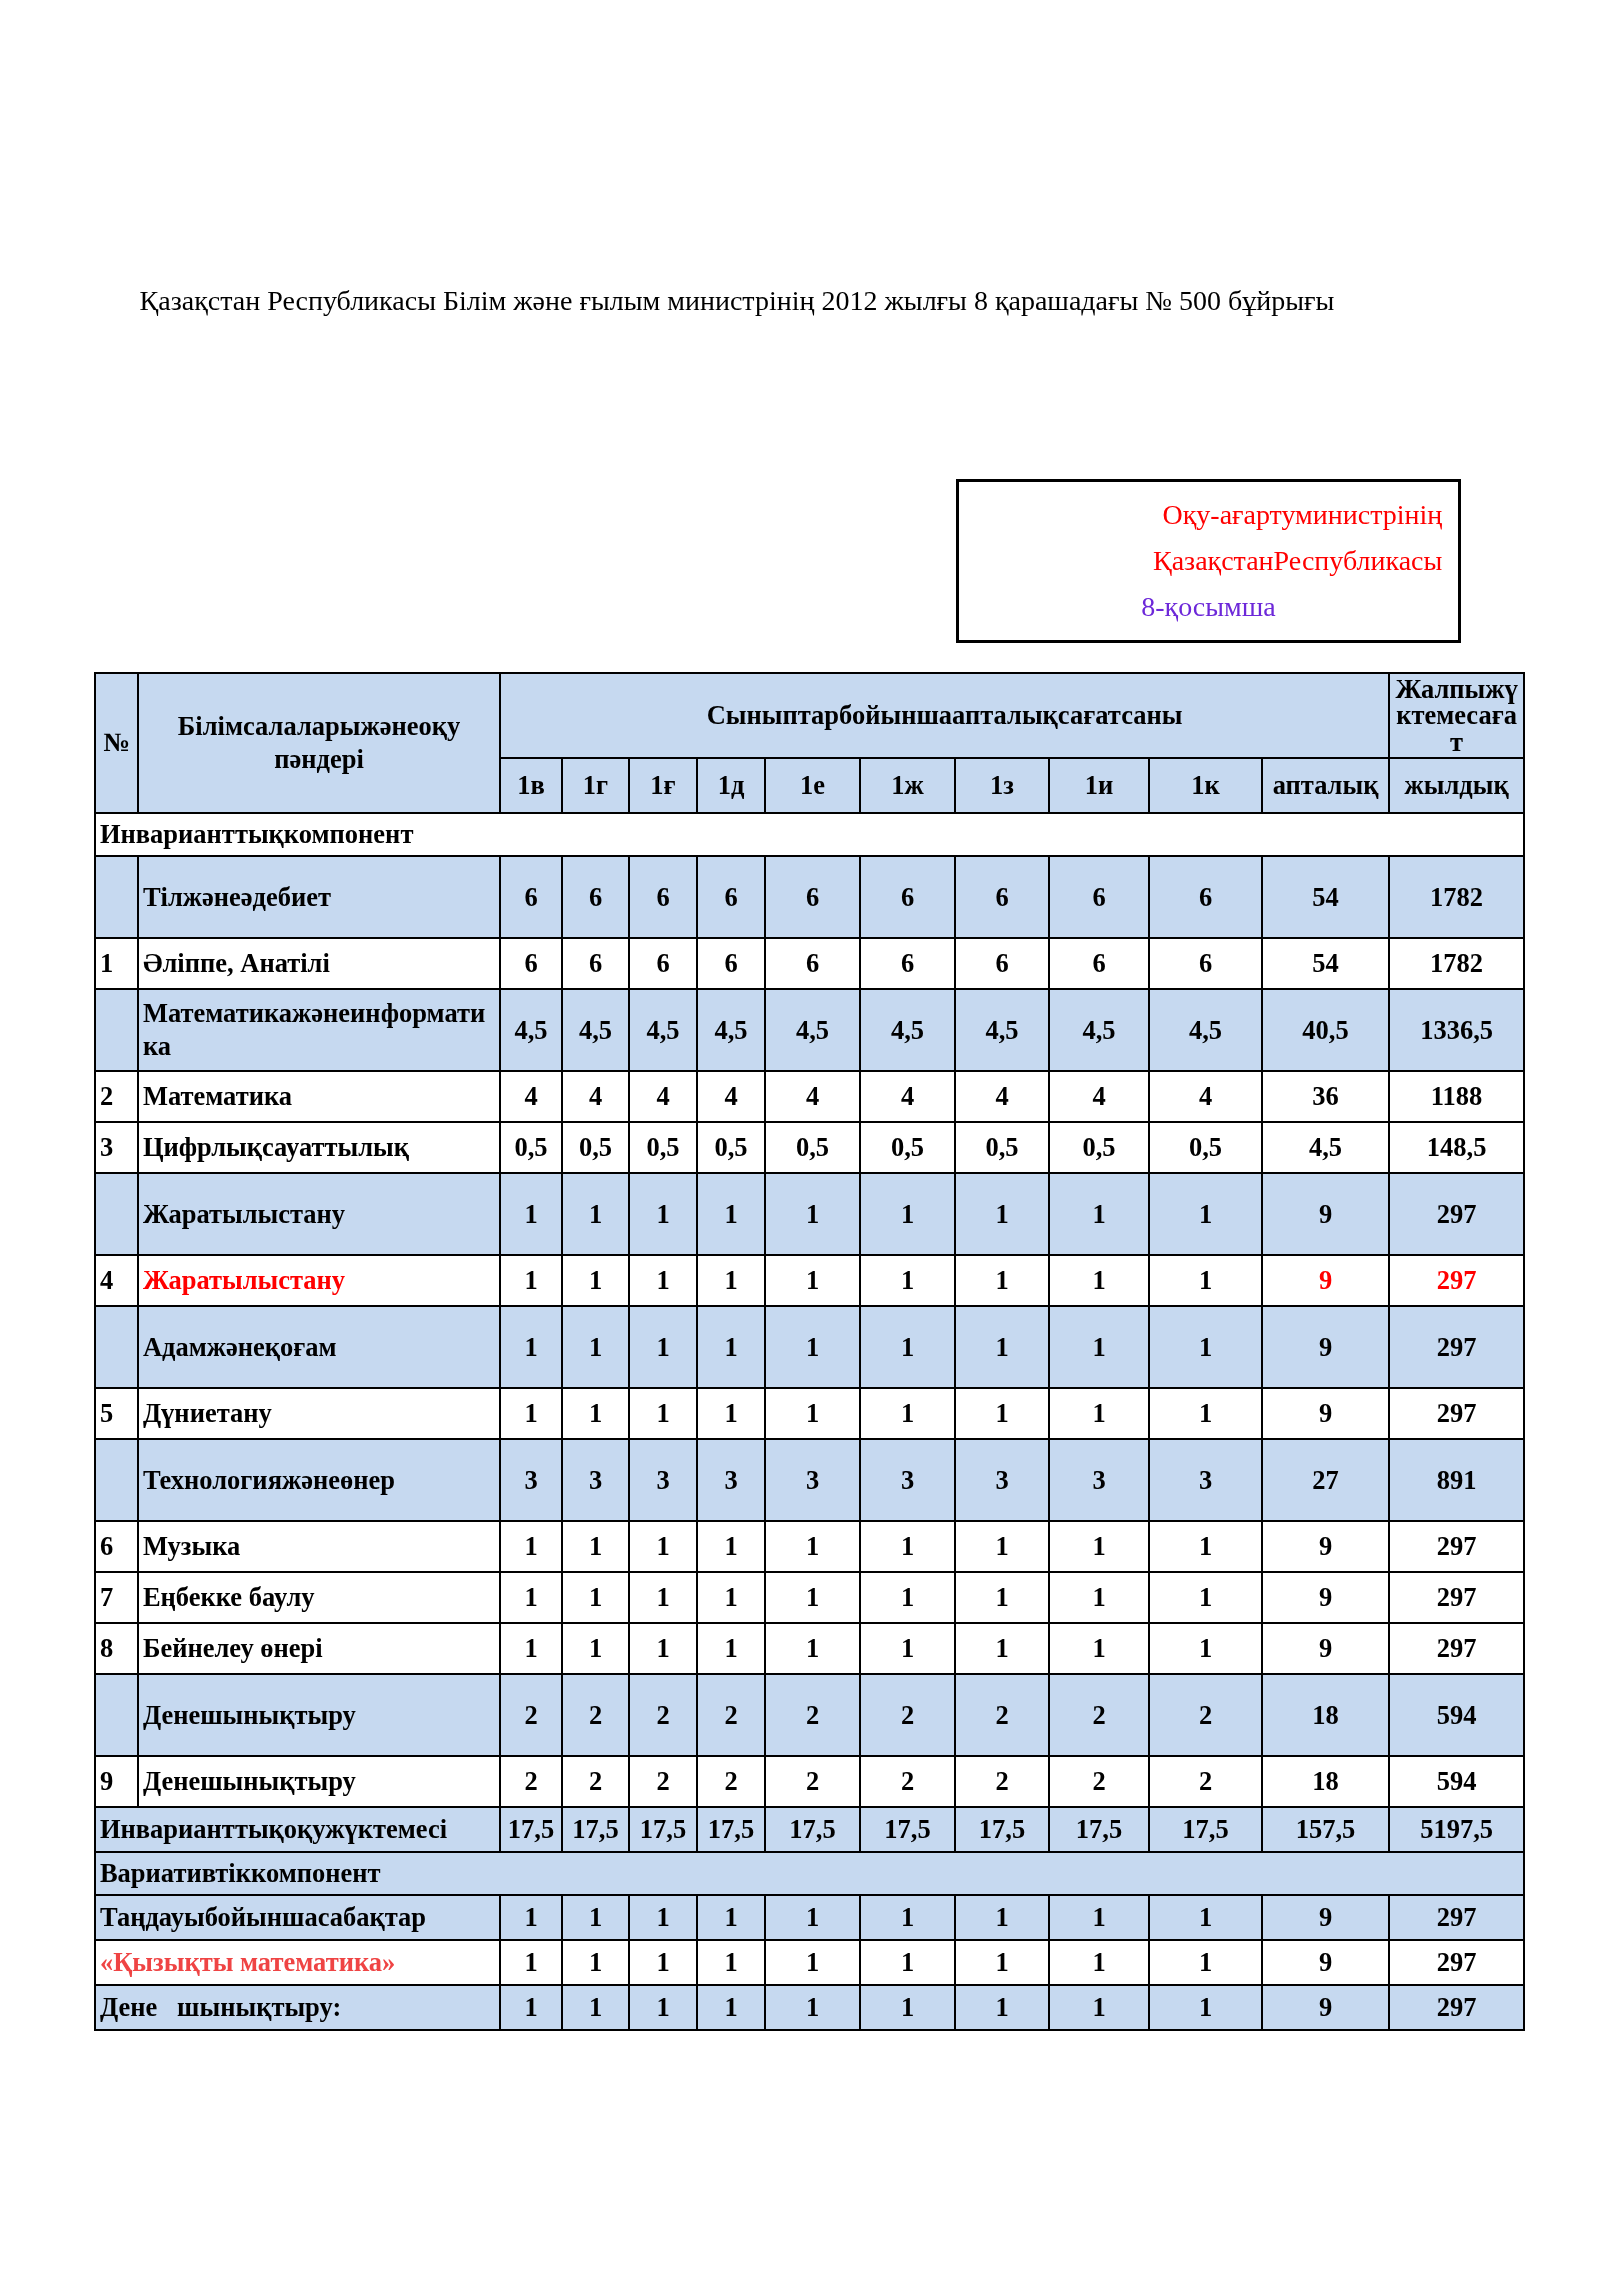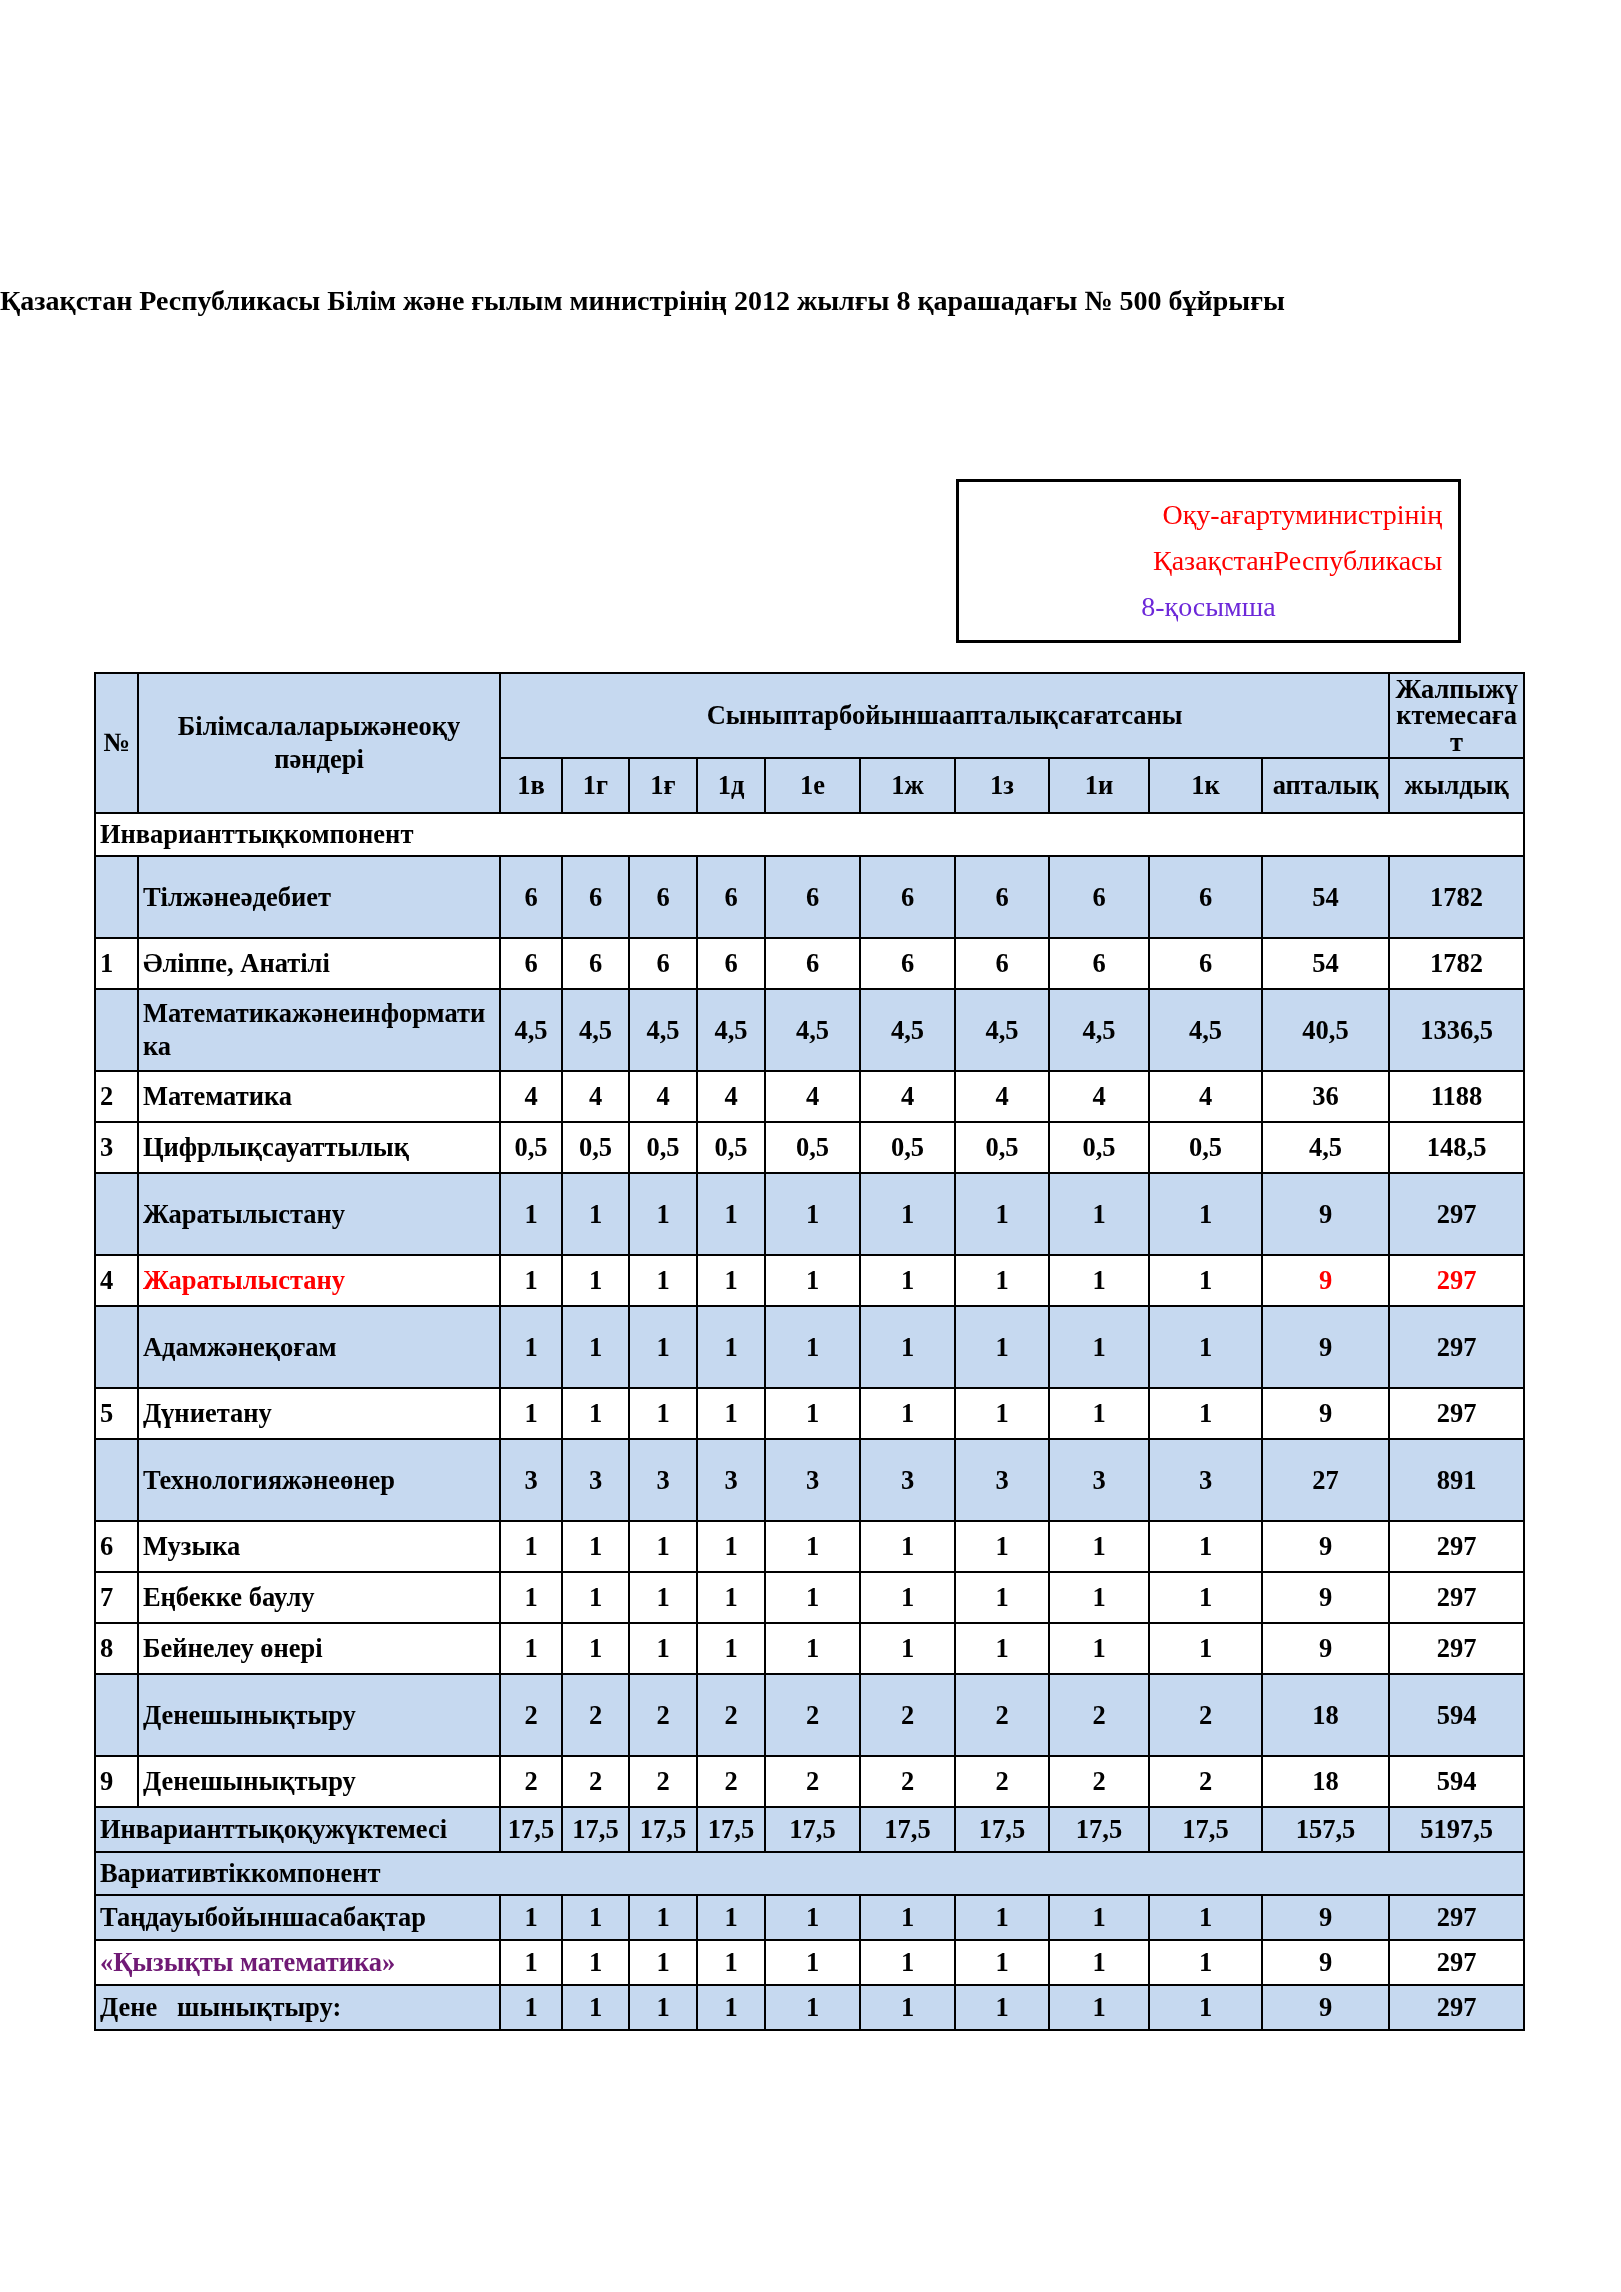--- a/index.html
+++ b/index.html
@@ -7,21 +7,22 @@
     margin: 0; padding: 0;
     background: #ffffff;
     width: 1621px; height: 2293px;
     overflow: hidden;
     font-family: "Liberation Serif", "DejaVu Serif", serif;
     color: #000;
   }
   .doc-title {
     padding-top: 284px;
     padding-right: 147px;
-    font-weight: bold;
+    text-align: center;
+    font-weight: normal;
     font-size: 28px;
     line-height: 33px;
   }
   .stamp-box {
     width: 505px;
     margin-left: 956px;
     margin-top: 162px;
     border: 3.9px solid #000;
     padding: 9.8px 15.7px;
     font-size: 28px;
@@ -388,21 +389,21 @@
         <td class="val-cell">1</td>
         <td class="val-cell">1</td>
         <td class="val-cell">1</td>
         <td class="val-cell">1</td>
         <td class="val-cell">1</td>
         <td class="val-cell">1</td>
         <td class="val-cell">9</td>
         <td class="val-cell">297</td>
       </tr>
       <tr class="r-total">
-        <td class="label-cell" colspan="2" style="color: #701a75;">«Қызықты математика»</td>
+        <td class="label-cell" colspan="2" style="color: #ef4444;">«Қызықты математика»</td>
         <td class="val-cell">1</td>
         <td class="val-cell">1</td>
         <td class="val-cell">1</td>
         <td class="val-cell">1</td>
         <td class="val-cell">1</td>
         <td class="val-cell">1</td>
         <td class="val-cell">1</td>
         <td class="val-cell">1</td>
         <td class="val-cell">1</td>
         <td class="val-cell">9</td>

